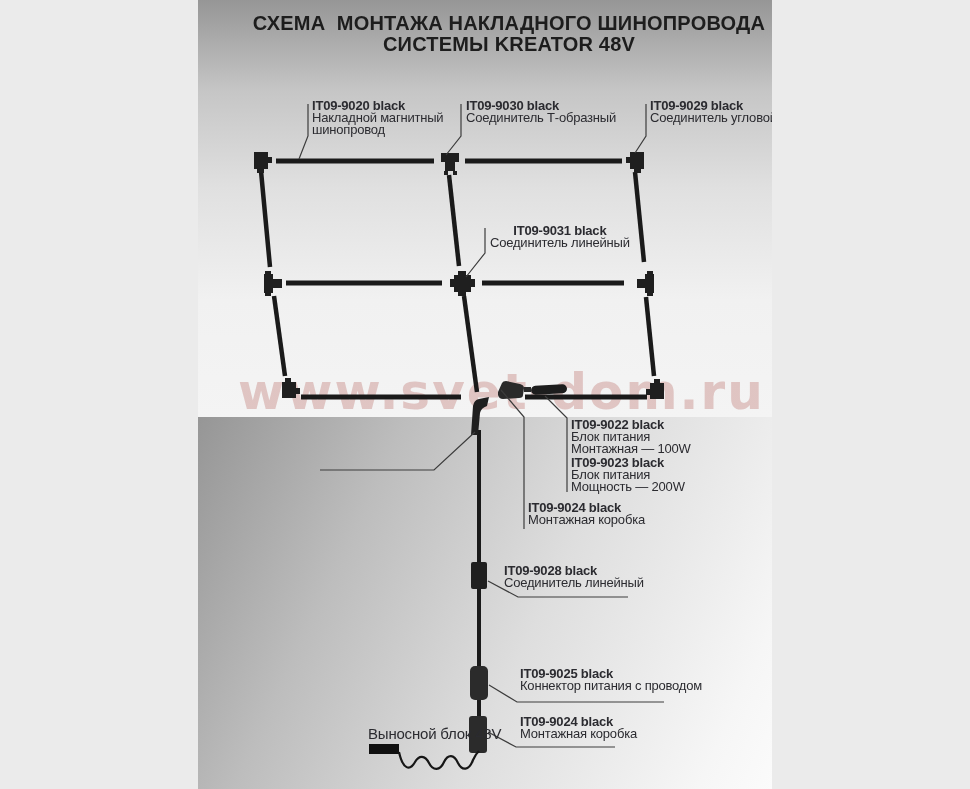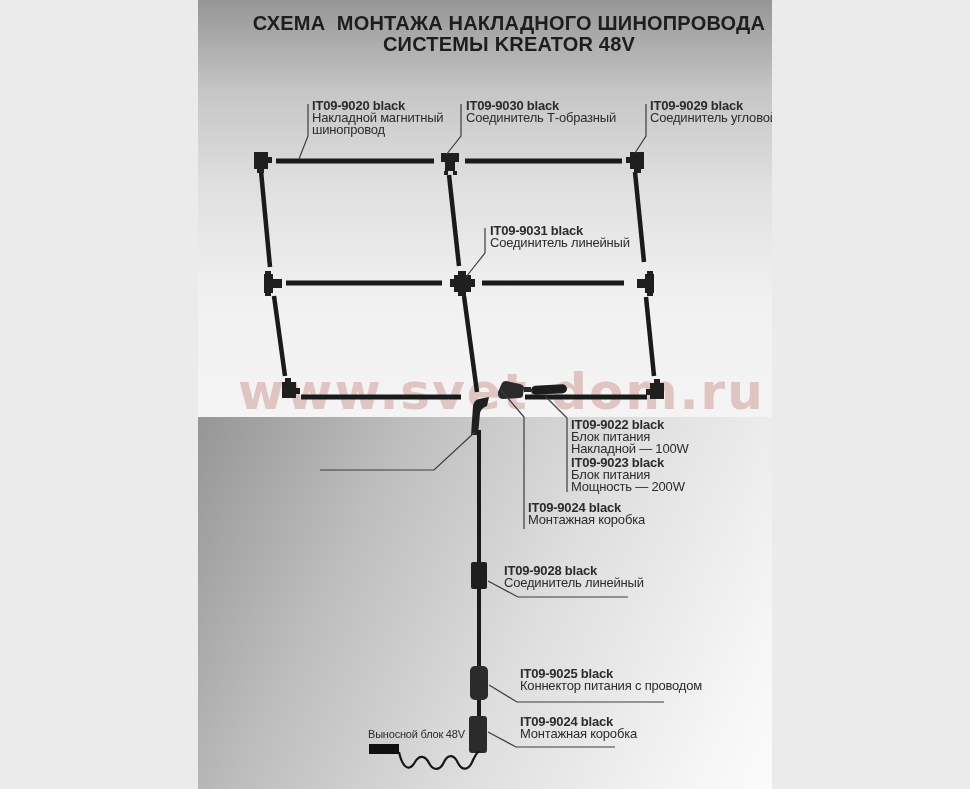--- a/index.html
+++ b/index.html
@@ -178,28 +178,28 @@
       <span class="desc">шинопровод</span>
     </div>
     <div class="lbl" style="left:268px;top:100px;">
       <span class="code">IT09-9030 black</span>
       <span class="desc">Соединитель Т-образный</span>
     </div>
     <div class="lbl" style="left:452px;top:100px;">
       <span class="code">IT09-9029 black</span>
       <span class="desc">Соединитель угловой</span>
     </div>
-    <div class="lbl" style="left:292px;top:225px;">
+    <div class="lbl" style="left:292px;top:225px;text-align:center;">
       <span class="code">IT09-9031 black</span>
       <span class="desc">Соединитель линейный</span>
     </div>
     <div class="lbl" style="left:373px;top:419px;">
       <span class="code">IT09-9022 black</span>
       <span class="desc">Блок питания</span>
-      <span class="desc">Накладной — 100W</span>
+      <span class="desc">Монтажная — 100W</span>
     </div>
     <div class="lbl" style="left:373px;top:457px;">
       <span class="code">IT09-9023 black</span>
       <span class="desc">Блок питания</span>
       <span class="desc">Мощность — 200W</span>
     </div>
     <div class="lbl" style="left:330px;top:502px;">
       <span class="code">IT09-9024 black</span>
       <span class="desc">Монтажная коробка</span>
     </div>
@@ -208,18 +208,18 @@
       <span class="desc">Соединитель линейный</span>
     </div>
     <div class="lbl" style="left:322px;top:668px;">
       <span class="code">IT09-9025 black</span>
       <span class="desc">Коннектор питания с проводом</span>
     </div>
     <div class="lbl" style="left:322px;top:716px;">
       <span class="code">IT09-9024 black</span>
       <span class="desc">Монтажная коробка</span>
     </div>
-    <div class="lbl" style="left:170px;top:728px;font-size:11px;">
+    <div class="lbl" style="left:170px;top:728px;font-size:15px;">
       <span class="desc">Выносной блок 48V</span>
     </div>
 
   </div>
 </div>
 
 </body></html>

